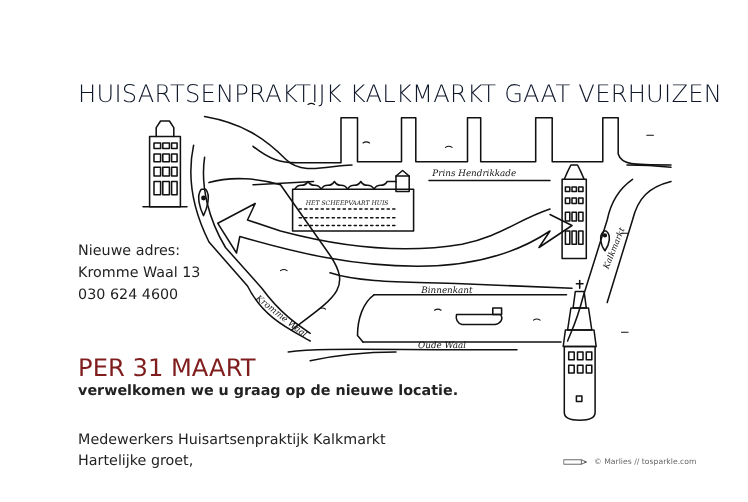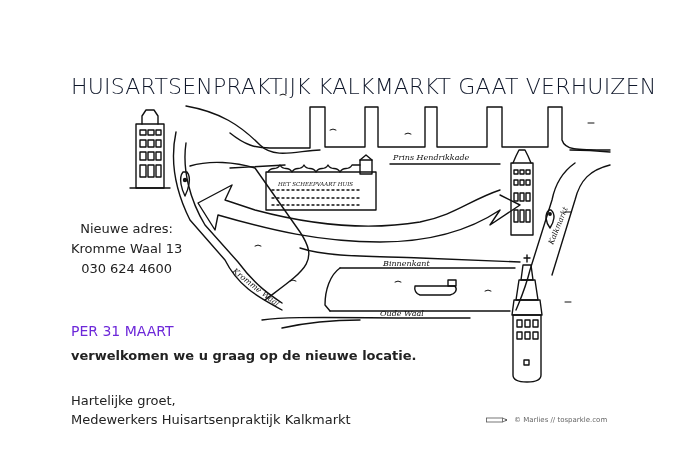--- a/index.html
+++ b/index.html
@@ -1,26 +1,26 @@
 <!DOCTYPE html>
 <html><head>
   <meta charset="utf-8">
   <style>
     html, body { margin: 0; padding: 0; background: #ffffff; }
     body { width: 680px; height: 456px; position: relative; overflow: hidden;
            font-family: "DejaVu Sans", sans-serif; color: #1a1a1a; }
     .title { position: absolute; left: 71px; top: 42px; font-size: 22px; letter-spacing: 0.2px;
              font-weight: 300; color: #0f172a; white-space: nowrap; margin-top: 32px; }
     .address { position: absolute; left: 71px; top: 219px; font-size: 13px; line-height: 20px; color: #222; }
-    .address div { white-space: nowrap; text-align: center; }
-    .date { position: absolute; left: 71px; top: 323px; font-size: 14px; color: #6d28d9; white-space: nowrap; }
+    .address div { white-space: nowrap; }
+    .date { position: absolute; left: 71px; top: 323px; font-size: 22px; color: #7f1d1d; white-space: nowrap; }
     .welcome { position: absolute; left: 71px; top: 348px; font-size: 13px; color: #222; white-space: nowrap; font-weight: bold; }
     .greeting { position: absolute; left: 71px; top: 391px; font-size: 13px; line-height: 19px; color: #222; }
     .greeting div { white-space: nowrap; }
-    .credit { position: absolute; left: 486px; top: 416px; font-size: 7px; color: #666; white-space: nowrap;
+    .credit { position: absolute; left: 512px; top: 416px; font-size: 7px; color: #666; white-space: nowrap;
               display: flex; align-items: center; gap: 6px; }
     svg.map { position: absolute; left: 0; top: 0; }
     .map text { font-family: "DejaVu Serif", serif; font-style: italic; fill: #111; }
   </style>
 </head>
 <body>
 
 <svg class="map" width="680" height="456" viewBox="0 0 680 456" fill="none" stroke="#111" stroke-width="1.4" stroke-linecap="round" stroke-linejoin="round">
 
   <path d="M230,133 C245,145 255,148 270,148 L310,148 L310,107 L325,107 L325,147 L365,147 L365,107 L378,107 L378,147 L425,147 L425,107 L437,107 L437,147 L487,147 L487,107 L502,107 L502,147 L548,147 L548,107 L562,107 L562,140 C565,150 575,150 610,150"></path>
@@ -140,22 +140,22 @@
 <div class="address">
   <div>Nieuwe adres:</div>
   <div>Kromme Waal 13</div>
   <div>030 624 4600</div>
 </div>
 
 <div class="date">PER 31 MAART</div>
 <div class="welcome">verwelkomen we u graag op de nieuwe locatie.</div>
 
 <div class="greeting">
+  <div>Medewerkers Huisartsenpraktijk Kalkmarkt</div>
   <div>Hartelijke groet,</div>
-  <div>Medewerkers Huisartsenpraktijk Kalkmarkt</div>
 </div>
 
 <div class="credit">
   <svg width="22" height="6" viewBox="0 0 22 6" fill="none" stroke="#555" stroke-width="0.8">
     <rect x="0.5" y="1" width="16" height="4"></rect>
       <path d="M16.5,1 L21,3 L16.5,5"></path>
       <path d="M19.5,2.3 L21,3 L19.5,3.7" fill="#555"></path>
   </svg>
   <span>© Marlies  //  tosparkle.com</span>
 </div>

